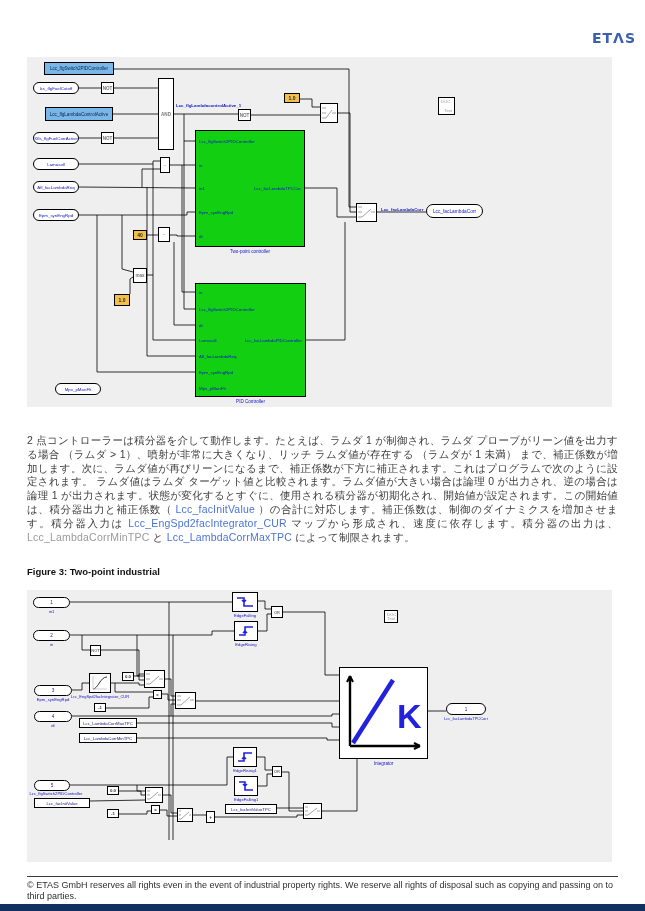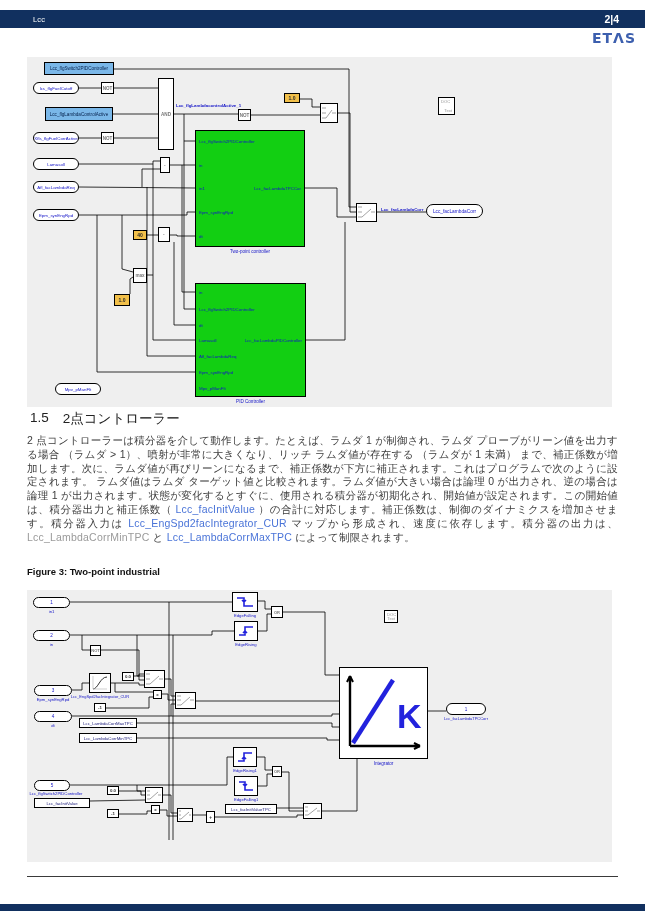--- a/index.html
+++ b/index.html
@@ -42,24 +42,20 @@
 
   .footline{position:absolute;left:27px;top:876px;width:591px;border-top:1px solid #3a3a3a;}
   .foottext{position:absolute;left:27px;top:880px;width:591px;font-size:9px;line-height:11px;color:#2f2f2f;}
   .botbar{position:absolute;left:0;top:904px;width:645px;height:7px;background:#11305f;}
 </style>
 </head>
 <body>
 
 <div id="page">
 
-  <div class="navbar">
-    <span class="left">Lcc</span>
-    <span class="right">2|4</span>
-  </div>
   <div class="etas-logo">ETΛS</div>
 
   <div class="panel" style="left:27px;top:57px;width:585px;height:350px;">
     <svg class="wires" width="585" height="350" fill="none" stroke="#000" stroke-width="0.8">
       <polyline points="87,12 322,12 322,150 329,150"></polyline>
       <polyline points="52,31 74,31"></polyline>
         <polyline points="87,31 131,31"></polyline>
       <polyline points="86,57 131,57"></polyline>
       <polyline points="52,81 74,81"></polyline>
         <polyline points="87,81 131,81"></polyline>
@@ -184,24 +180,20 @@
       <svg width="19" height="17" viewBox="0 0 19 17" stroke="#999" stroke-width="0.9" fill="none">
         <path d="M1,3 H5 M1,8 H5 M1,13 H5 M14,8 H18 M5,13 L14,5"></path>
         </svg>
     </div>
     <div class="siglabel" style="left:354px;top:150px;">Lcc_facLambdaCorr</div>
     <div class="node oval" style="left:399px;top:147px;width:57px;height:14px;font-size:4.8px;">
         <span>Lcc_facLambdaCorr</span>
       </div>
   </div>
 
-  <div class="heading">
-    <span>1.5</span>
-    <span>2点コントローラー</span>
-  </div>
   <div class="para"><span>2 点コントローラーは積分器を介して動作します。たとえば、ラムダ 1 が制御され、ラムダ プローブがリーン値を出力する場合 （ラムダ &gt; 1）、噴射が非常に大きくなり、リッチ ラムダ値が存在する （ラムダが 1 未満） まで、補正係数が増加します。次に、ラムダ値が再びリーンになるまで、補正係数が下方に補正されます。これはプログラムで次のように設定されます。 ラムダ値はラムダ ターゲット値と比較されます。ラムダ値が大きい場合は論理 0 が出力され、逆の場合は論理 1 が出力されます。状態が変化するとすぐに、使用される積分器が初期化され、開始値が設定されます。この開始値は、積分器出力と補正係数（ </span><span class="link">Lcc_facInitValue</span><span> ）の合計に対応します。補正係数は、制御のダイナミクスを増加させます。積分器入力は </span><span class="link">Lcc_EngSpd2facIntegrator_CUR</span><span> マップから形成され、速度に依存します。積分器の出力は、</span><span class="graylink">Lcc_LambdaCorrMinTPC</span><span> と </span><span class="link">Lcc_LambdaCorrMaxTPC</span><span> によって制限されます。</span></div>
 
   <div class="figcap">Figure 3: Two-point industrial</div>
 
   <div class="panel" style="left:27px;top:590px;width:585px;height:272px;">
     <svg class="wires" width="585" height="272" fill="none" stroke="#000" stroke-width="0.8">
       <polyline points="43,12 205,12"></polyline>
       <polyline points="43,45 185,45 185,41 207,41"></polyline>
       <polyline points="110,45 110,86 117,86"></polyline>
       <polyline points="55,45 55,60 63,60"></polyline>
@@ -383,14 +375,15 @@
       <svg width="14" height="12" viewBox="0 0 14 12" stroke="#999" stroke-width="0.9" fill="none">
           <path d="M1,2 H3 M1,6 H3 M1,10 H3 M11,6 H13 M3,10 L11,3"></path>
         </svg>
     </div>
     <div class="node opblock" style="left:179px;top:221px;width:9px;height:12px;font-size:4.6px;color:#333;">
         <span>+</span>
       </div>
   </div>
 
   <div class="footline"></div>
+  <div class="foottext">© ETAS GmbH reserves all rights even in the event of industrial property rights. We reserve all rights of disposal such as copying and passing on to third parties.</div>
   <div class="botbar"></div>
 </div>
 
 </body></html>

